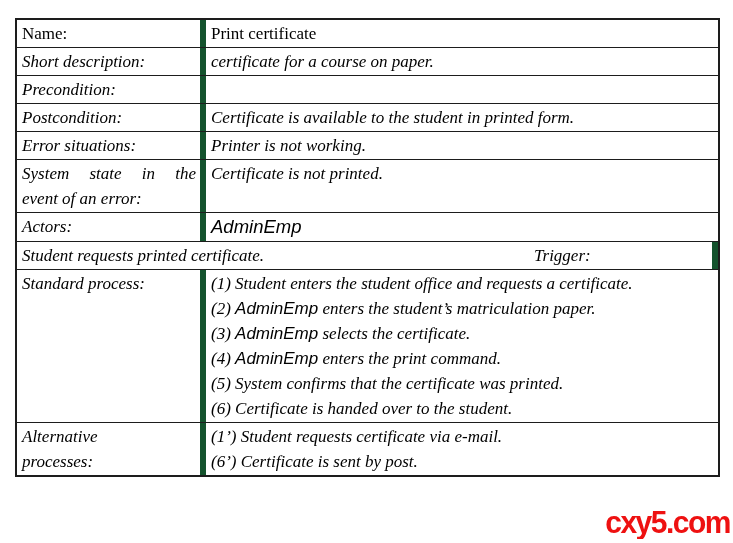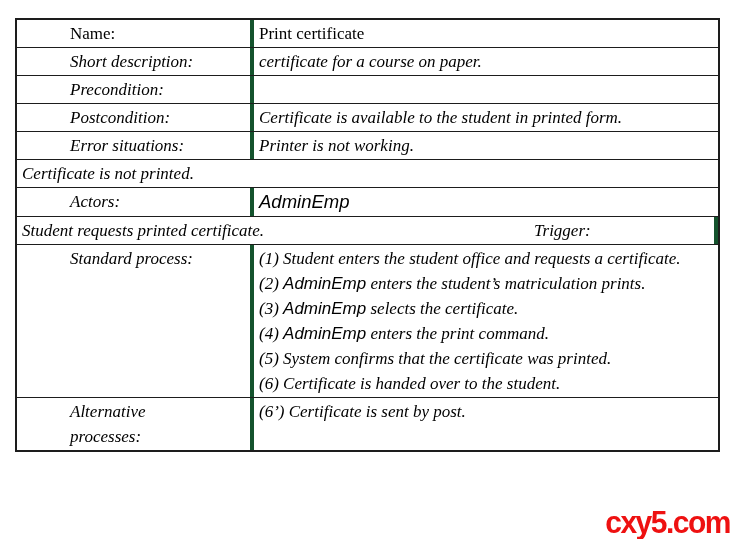--- a/index.html
+++ b/index.html
@@ -32,22 +32,21 @@
   }
   .cell {
     padding: 1px 4px 1px 5px;
     font-size: 17px;
     line-height: 25px;
     box-sizing: border-box;
   }
   .cell.label {
     width: 189px;
     flex: 0 0 189px;
-    border-right: 4px solid #14532d;
-    margin-left: 48px;
+    border-right: 6px solid #14532d;
   }
   .cell.value {
     flex: 1 1 auto;
     min-width: 0;
   }
   .line:not(.justify) {
     white-space: nowrap;
   }
   .line.justify {
     text-align: justify;
@@ -113,20 +112,24 @@
   <div class="row">
     <div class="cell label">
       <div class="line">Error situations:</div>
     </div>
     <div class="cell value">
       <div class="line">Printer is not working.</div>
     </div>
   </div>
 
   <div class="row">
+    <div class="cell label">
+      <div class="line justify">System state in the</div>
+      <div class="line">event of an error:</div>
+    </div>
     <div class="cell value">
       <div class="line">Certificate is not printed.</div>
     </div>
   </div>
 
   <div class="row">
     <div class="cell label">
       <div class="line">Actors:</div>
     </div>
     <div class="cell value">
@@ -142,33 +145,34 @@
       <div class="line">Trigger:</div>
     </div>
   </div>
 
   <div class="row">
     <div class="cell label">
       <div class="line">Standard process:</div>
     </div>
     <div class="cell value">
       <div class="line">(1) Student enters the student office and requests a certificate.</div>
-      <div class="line"><span>(2) </span><span class="sans">AdminEmp</span><span> enters the student’s matriculation prints.</span></div>
+      <div class="line"><span>(2) </span><span class="sans">AdminEmp</span><span> enters the student’s matriculation paper.</span></div>
       <div class="line"><span>(3) </span><span class="sans">AdminEmp</span><span> selects the certificate.</span></div>
       <div class="line"><span>(4) </span><span class="sans">AdminEmp</span><span> enters the print command.</span></div>
       <div class="line">(5) System confirms that the certificate was printed.</div>
       <div class="line">(6) Certificate is handed over to the student.</div>
     </div>
   </div>
 
   <div class="row">
     <div class="cell label">
       <div class="line">Alternative</div>
       <div class="line">processes:</div>
     </div>
     <div class="cell value">
+      <div class="line">(1’) Student requests certificate via e-mail.</div>
       <div class="line">(6’) Certificate is sent by post.</div>
     </div>
   </div>
 
 </div>
 
 <div class="watermark" style="color: rgb(238, 17, 17);">cxy5.com</div>
 
 </body></html>

